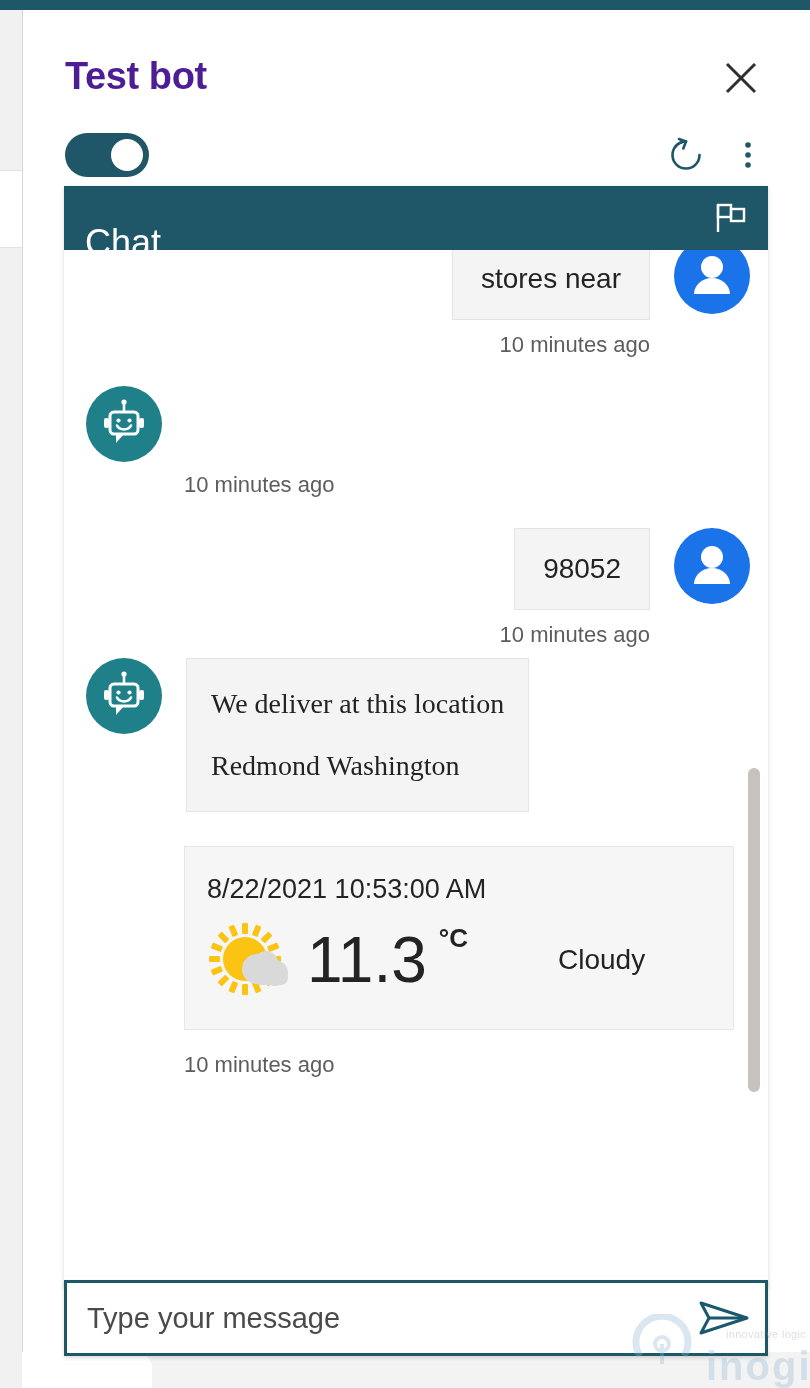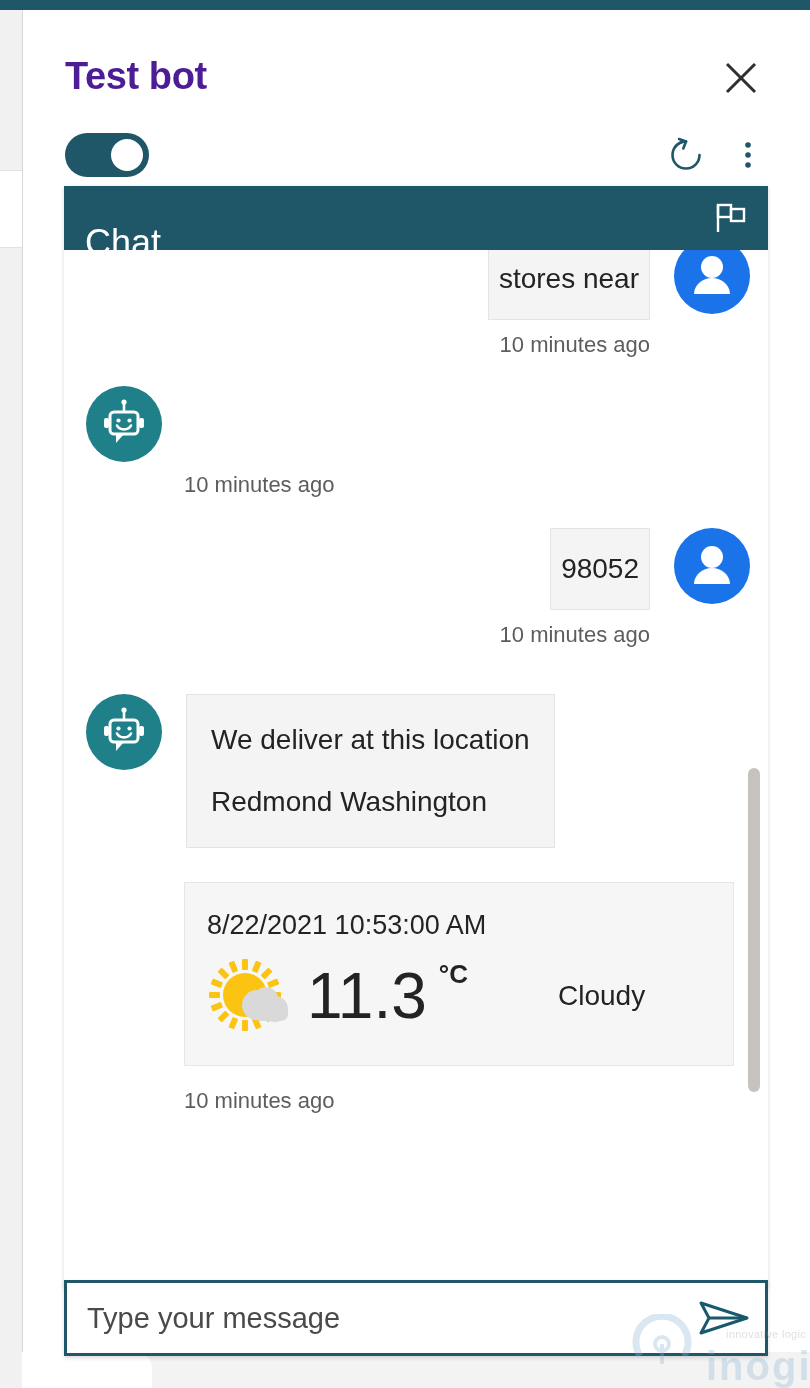--- a/index.html
+++ b/index.html
@@ -181,21 +181,21 @@
     padding-right: 18px;
   }
   .bubble {
     background: #f4f4f4;
     border: 1px solid #e4e4e4;
     font-size: 28px;
     color: #232323;
     line-height: 36px;
   }
   .bubble-user {
-    padding: 22px 10px;
+    padding: 22px 28px;
     margin-right: 24px;
     white-space: nowrap;
   }
   .avatar {
     width: 76px; height: 76px;
     border-radius: 50%;
     flex: 0 0 76px;
   }
   .avatar-user { background: #1a73e8; }
   .avatar-bot  { background: #1f8089; }
@@ -429,21 +429,21 @@
           <div class="bubble bubble-user">98052</div>
           <div class="avatar avatar-user">
             <svg width="76" height="76" viewBox="0 0 76 76">
               <circle cx="38" cy="29" r="11" fill="#ffffff"></circle>
               <path d="M20 56 a18 16 0 0 1 36 0 z" fill="#ffffff"></path>
             </svg>
           </div>
         </div>
         <div class="ts ts-right">10 minutes ago</div>
 
-        <div class="row row-bot" style="margin-top:44px;">
+        <div class="row row-bot" style="margin-top:8px;font-family:Liberation Serif, serif;">
           <div class="avatar avatar-bot">
             <svg width="76" height="76" viewBox="0 0 76 76">
               <line x1="38" y1="17" x2="38" y2="25" stroke="#ffffff" stroke-width="2.6"></line>
               <circle cx="38" cy="16" r="2.6" fill="#ffffff"></circle>
               <rect x="24" y="26" width="28" height="22" rx="4" fill="none" stroke="#ffffff" stroke-width="3"></rect>
               <rect x="18" y="32" width="5" height="10" rx="2" fill="#ffffff"></rect>
               <rect x="53" y="32" width="5" height="10" rx="2" fill="#ffffff"></rect>
               <circle cx="32.5" cy="34.5" r="2.1" fill="#ffffff"></circle>
               <circle cx="43.5" cy="34.5" r="2.1" fill="#ffffff"></circle>
               <path d="M31 39.5 a7.5 6 0 0 0 14 0" fill="none" stroke="#ffffff" stroke-width="2.6" stroke-linecap="round"></path>

